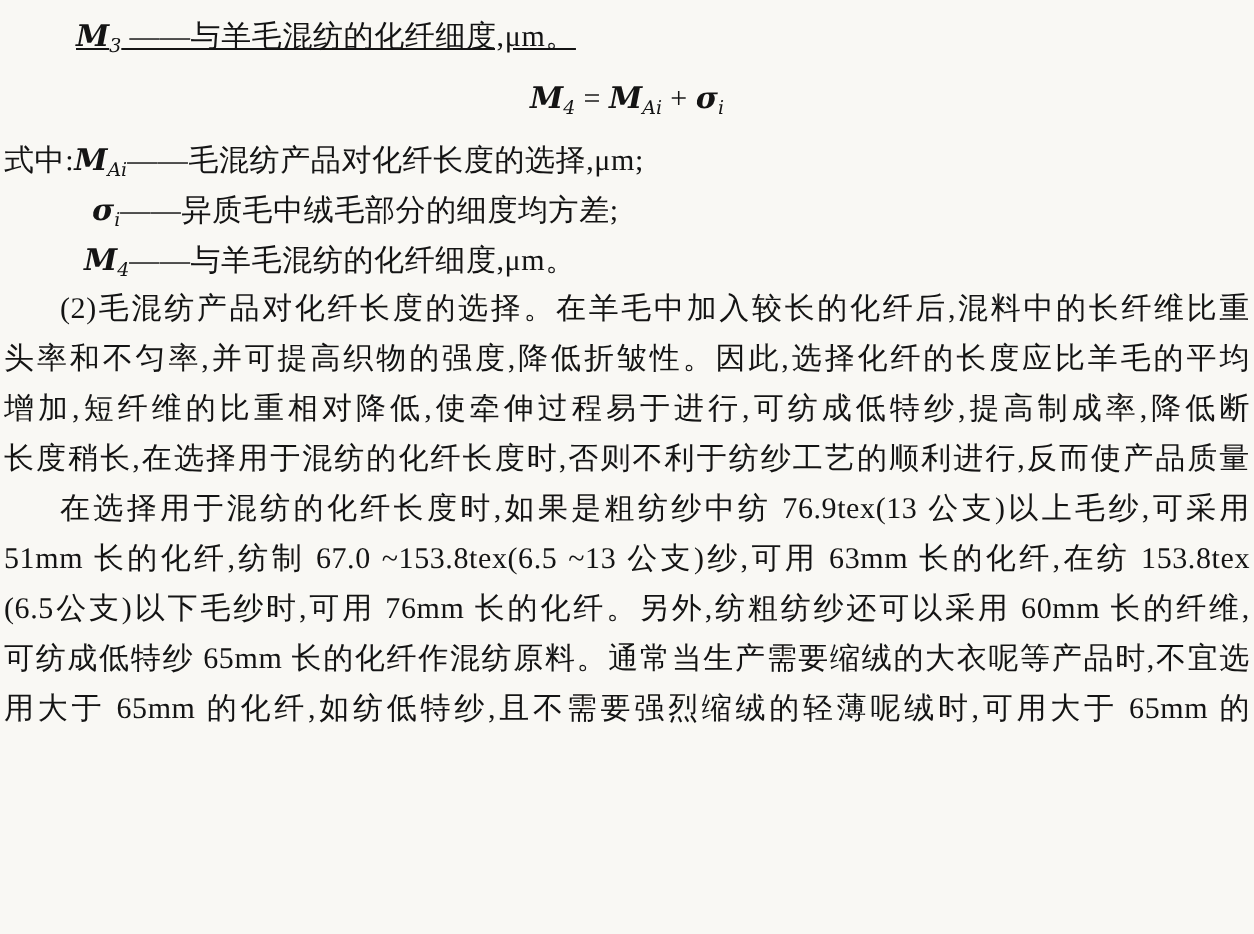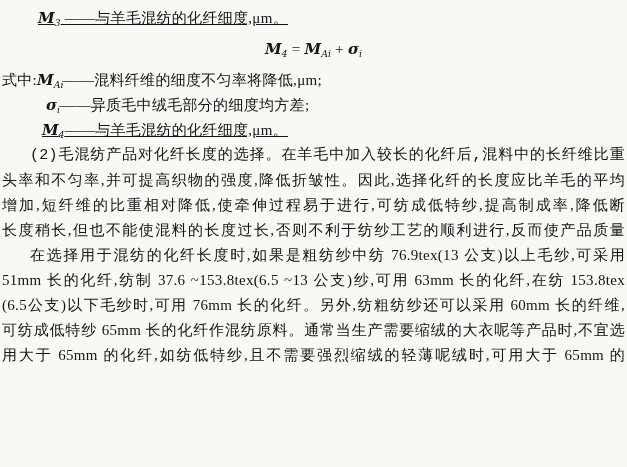--- a/index.html
+++ b/index.html
@@ -55,26 +55,26 @@
     vertical-align: -3px;
   }
 </style>
 </head>
 <body style="background: rgb(249, 248, 244); color: rgb(20, 20, 20);">
 
 <div class="doc">
   <div>
       <div class="line" style="padding-left: 36px; text-decoration: underline;"><span class="mi">M</span><sub class="msub">3</sub><span> ——与羊毛混纺的化纤细度,μm。</span></div>
       <div class="line center" style="margin-top: 6px; margin-bottom: 6px;"><span class="mi">M</span><sub class="msub">4</sub><span> = </span><span class="mi">M</span><sub class="msub">Ai</sub><span> + </span><span class="mi">σ</span><sub class="msub">i</sub></div>
-      <div class="line"><span>式中:</span><span class="mi">M</span><sub class="msub">Ai</sub><span>——混料纤维的细度不匀率将降低,μm;</span></div>
+      <div class="line"><span>式中:</span><span class="mi">M</span><sub class="msub">Ai</sub><span>——毛混纺产品对化纤长度的选择,μm;</span></div>
       <div class="line" style="padding-left: 44px;"><span class="mi">σ</span><sub class="msub">i</sub><span>——异质毛中绒毛部分的细度均方差;</span></div>
-      <div class="line" style="padding-left: 40px; text-decoration: underline;"><span class="mi">M</span><sub class="msub">4</sub><span>——与羊毛混纺的化纤细度,μm。</span></div>
-      <div class="line justify" style="padding-left: 28px; font-family: Liberation Mono, monospace;"><span>(2)毛混纺产品对化纤长度的选择。在羊毛中加入较长的化纤后,混料中的长纤维比重</span></div>
+      <div class="line" style="padding-left: 40px;"><span class="mi">M</span><sub class="msub">4</sub><span>——与羊毛混纺的化纤细度,μm。</span></div>
+      <div class="line justify" style="padding-left: 28px;"><span>(2)毛混纺产品对化纤长度的选择。在羊毛中加入较长的化纤后,混料中的长纤维比重</span></div>
       <div class="line justify"><span>头率和不匀率,并可提高织物的强度,降低折皱性。因此,选择化纤的长度应比羊毛的平均</span></div>
       <div class="line justify"><span>增加,短纤维的比重相对降低,使牵伸过程易于进行,可纺成低特纱,提高制成率,降低断</span></div>
-      <div class="line justify"><span>长度稍长,但也不能使混料的长度过长,否则不利于纺纱工艺的顺利进行,反而使产品质量</span></div>
+      <div class="line justify"><span>长度稍长,在选择用于混纺的化纤长度时,否则不利于纺纱工艺的顺利进行,反而使产品质量</span></div>
       <div class="line justify" style="padding-left: 28px;"><span>在选择用于混纺的化纤长度时,如果是粗纺纱中纺 76.9tex(13 公支)以上毛纱,可采用</span></div>
-      <div class="line justify"><span>51mm 长的化纤,纺制 37.6 ~153.8tex(6.5 ~13 公支)纱,可用 63mm 长的化纤,在纺 153.8tex</span></div>
+      <div class="line justify"><span>51mm 长的化纤,纺制 67.0 ~153.8tex(6.5 ~13 公支)纱,可用 63mm 长的化纤,在纺 153.8tex</span></div>
       <div class="line justify"><span>(6.5公支)以下毛纱时,可用 76mm 长的化纤。另外,纺粗纺纱还可以采用 60mm 长的纤维,</span></div>
       <div class="line justify"><span>可纺成低特纱 65mm 长的化纤作混纺原料。通常当生产需要缩绒的大衣呢等产品时,不宜选</span></div>
       <div class="line justify"><span>用大于 65mm 的化纤,如纺低特纱,且不需要强烈缩绒的轻薄呢绒时,可用大于 65mm 的</span></div>
     </div>
 </div>
 
 </body></html>

